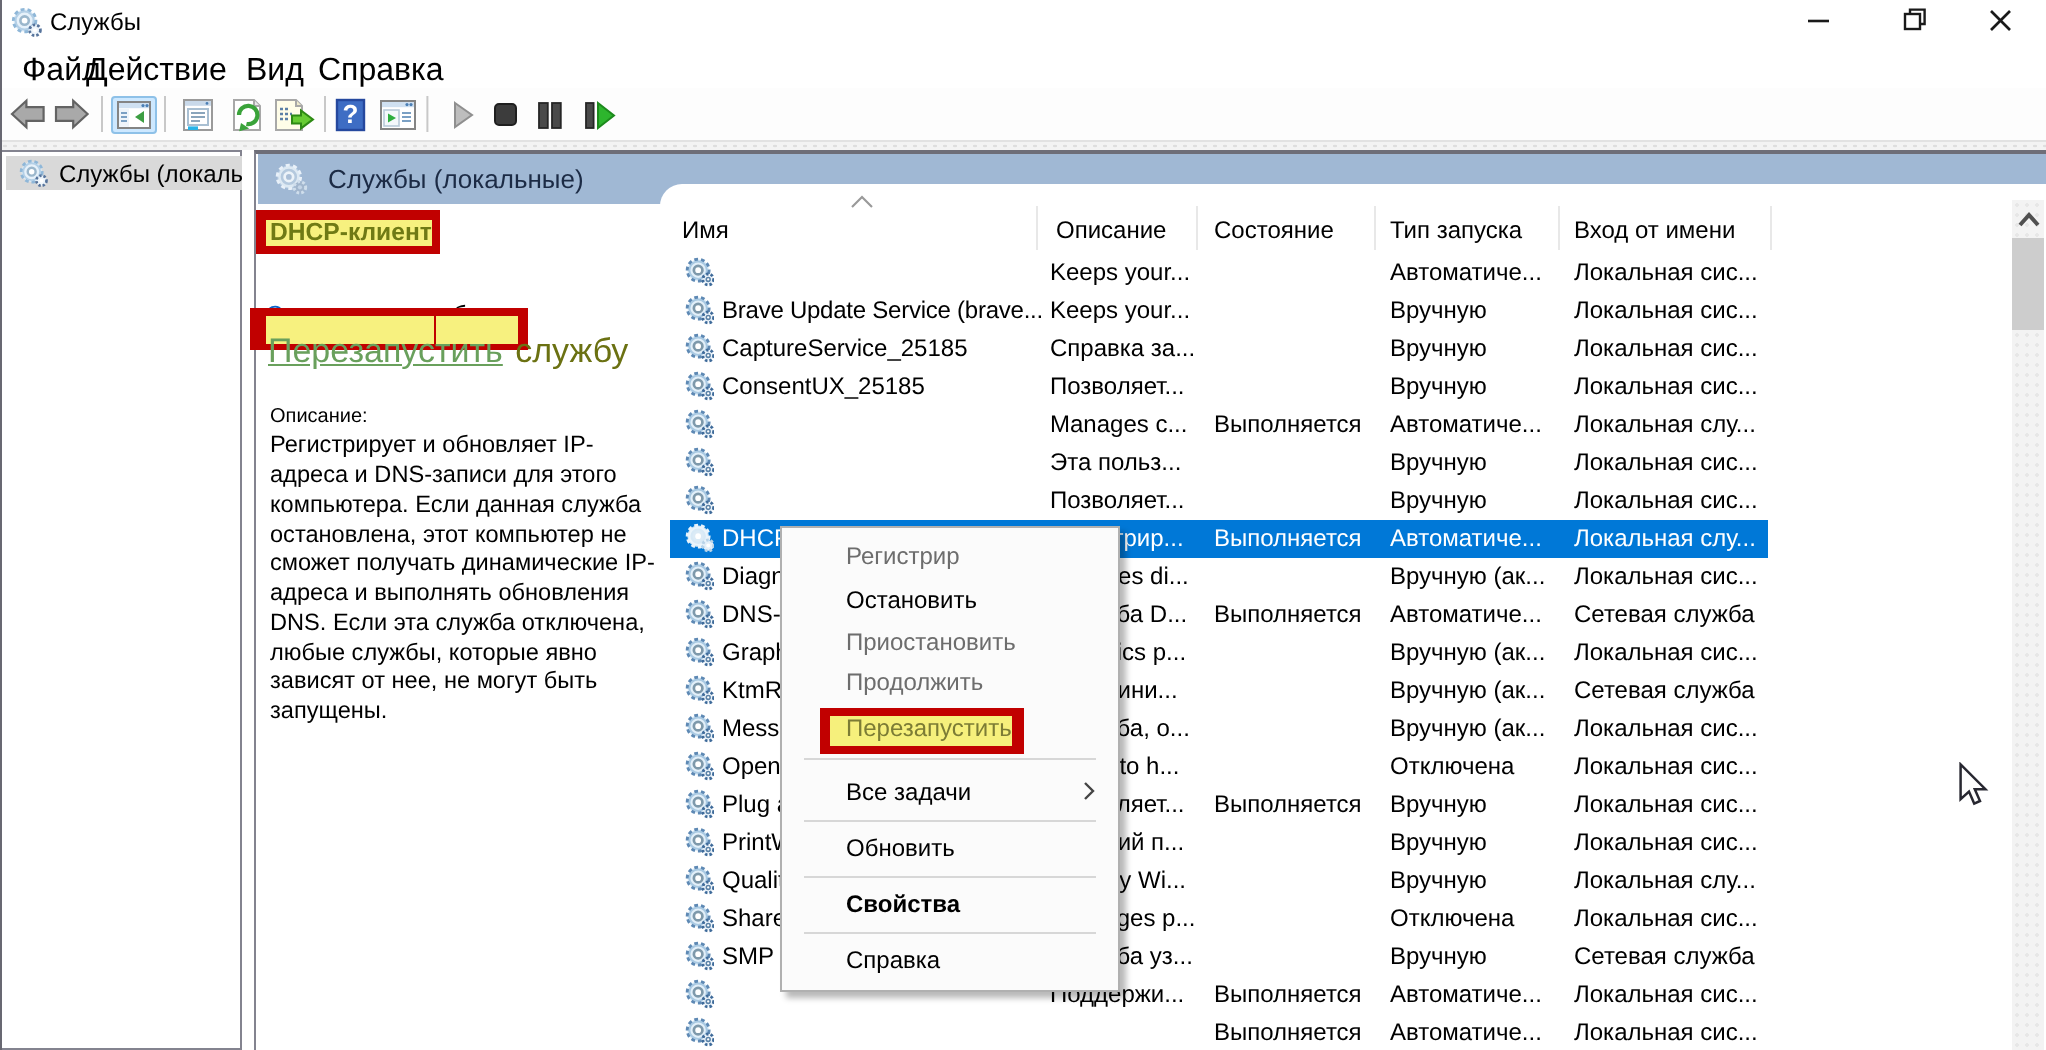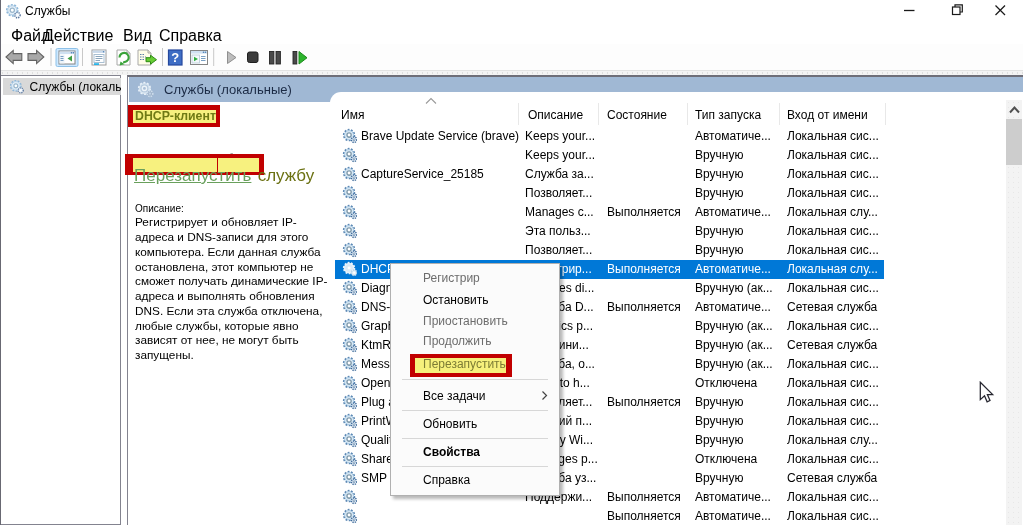--- a/index.html
+++ b/index.html
@@ -235,49 +235,50 @@
   <svg class="abs" style="left:89px;top:-6px" width="14" height="9" viewBox="0 0 14 9">
       <polyline points="2,7.5 7,2.5 12,7.5" fill="none" stroke="#9a9a9a" stroke-width="1.1"></polyline>
     </svg>
 </div>
 
 <div id="lrows">
 <div class="row" style="top:0px">
       <svg class="ic" width="15.5" height="15.5" viewBox="0 0 16 16">
         <use href="#gear"></use>
       </svg>
-      <span class="c n">Brave Update Service (brave)</span>
       <span class="c d">Keeps your...</span>
       <span class="c s"></span>
       <span class="c tp">Автоматиче...</span>
       <span class="c lg">Локальная сис...</span>
     </div>
 <div class="row" style="top:19px">
       <svg class="ic" width="15.5" height="15.5" viewBox="0 0 16 16">
         <use href="#gear"></use>
       </svg>
+      <span class="c n" style="letter-spacing:-0.12px">Brave Update Service (brave...</span>
       <span class="c d">Keeps your...</span>
       <span class="c s"></span>
       <span class="c tp">Вручную</span>
       <span class="c lg">Локальная сис...</span>
     </div>
 <div class="row" style="top:38px">
       <svg class="ic" width="15.5" height="15.5" viewBox="0 0 16 16">
         <use href="#gear"></use>
       </svg>
       <span class="c n">CaptureService_25185</span>
-      <span class="c d">Служба за...</span>
+      <span class="c d">Справка за...</span>
       <span class="c s"></span>
       <span class="c tp">Вручную</span>
       <span class="c lg">Локальная сис...</span>
     </div>
 <div class="row" style="top:57px">
       <svg class="ic" width="15.5" height="15.5" viewBox="0 0 16 16">
         <use href="#gear"></use>
       </svg>
+      <span class="c n">ConsentUX_25185</span>
       <span class="c d">Позволяет...</span>
       <span class="c s"></span>
       <span class="c tp">Вручную</span>
       <span class="c lg">Локальная сис...</span>
     </div>
 <div class="row" style="top:76px">
       <svg class="ic" width="15.5" height="15.5" viewBox="0 0 16 16">
         <use href="#gear"></use>
       </svg>
       <span class="c d">Manages c...</span>

